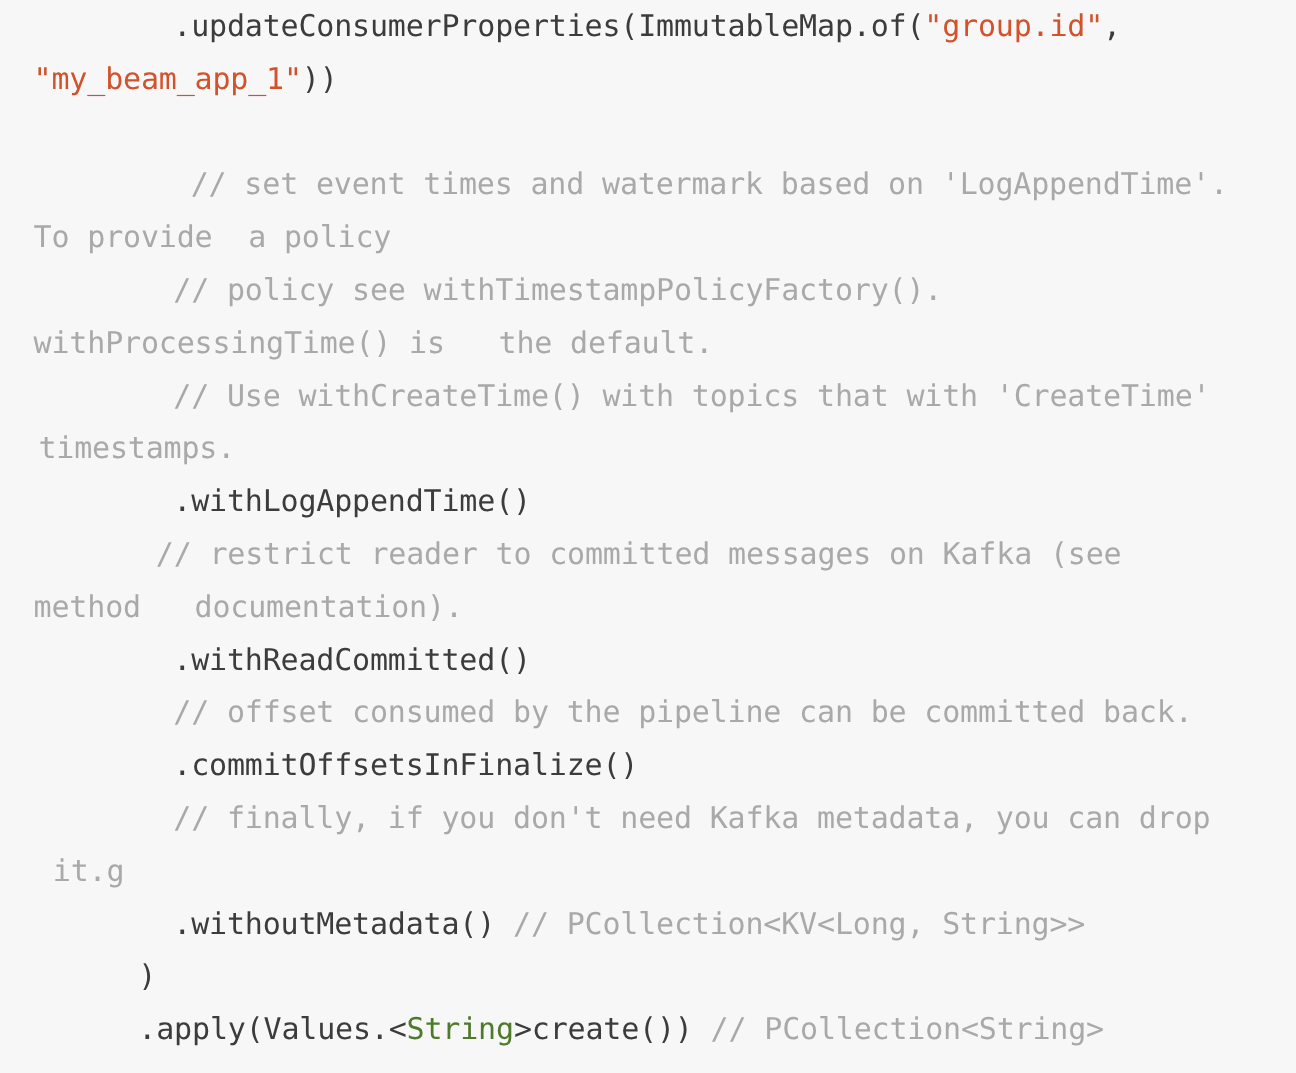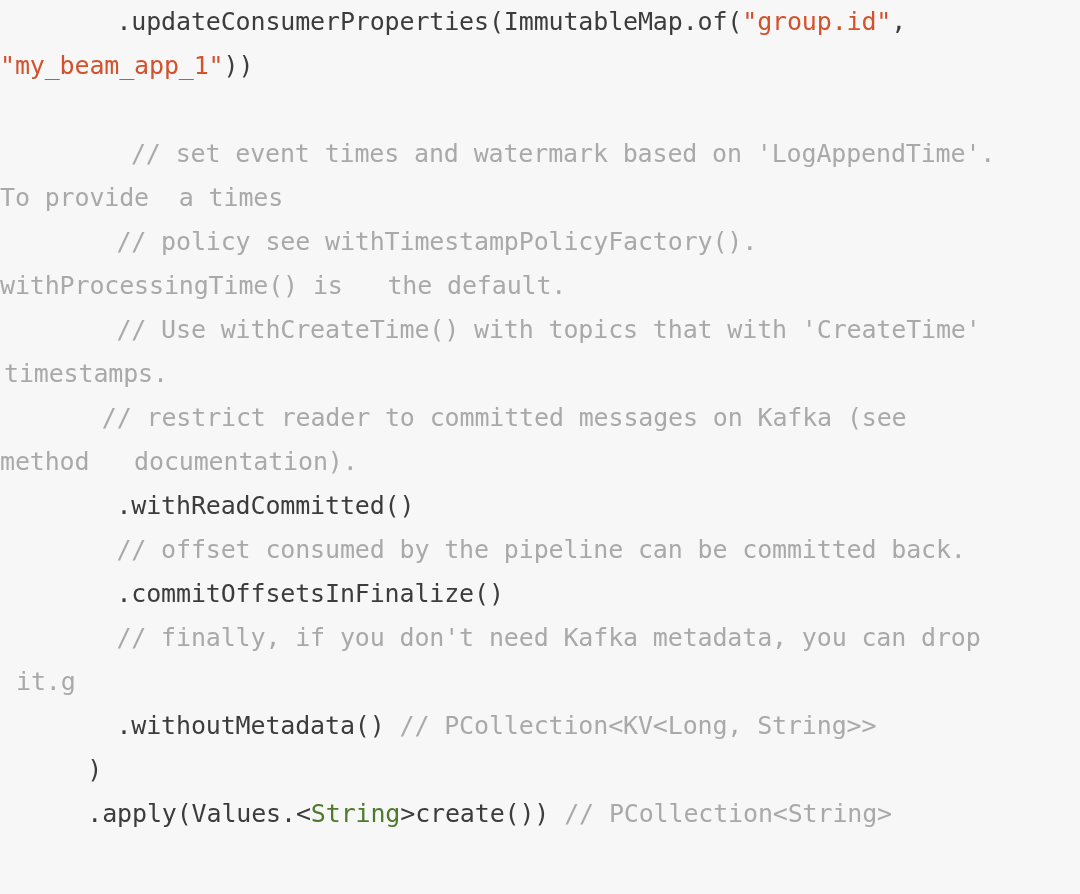--- a/index.html
+++ b/index.html
@@ -25,20 +25,21 @@
 
   .code-line {
     font-family: "DejaVu Sans Mono", "Liberation Mono", monospace;
     font-size: 25px;
     line-height: 44px;
     height: 44px;
     white-space: pre;
     letter-spacing: -0.15px;
     color: #3c3c3c;
     overflow: visible;
+    margin-left: 28px;
   }
 
   .code-line.blank {
     color: transparent;
   }
 
   
   .tok-plain   { color: #3c3c3c; }
   .tok-comment { color: #a9a9a9; }
   .tok-string  { color: #d2522c; }
@@ -54,25 +55,26 @@
 </style>
 </head>
 <body>
 
 <div id="code-block" style="background: rgb(247, 247, 247);">
   <div id="lines-container">
       <div class="code-line" style="padding-left: 116.4px;"><span class="tok-plain" style="color: rgb(60, 60, 60);">.updateConsumerProperties(ImmutableMap.of(</span><span class="tok-string" style="color: rgb(210, 82, 44);">"group.id"</span><span class="tok-plain" style="color: rgb(60, 60, 60);">,</span></div>
       <div class="code-line" style="padding-left: 0px;"><span class="tok-string" style="color: rgb(210, 82, 44);">"my_beam_app_1"</span><span class="tok-plain" style="color: rgb(60, 60, 60);">))</span></div>
       <div class="code-line blank" style="padding-left: 0px;">&nbsp;</div>
       <div class="code-line" style="padding-left: 130.95px;"><span class="tok-comment" style="color: rgb(169, 169, 169);">// set event times and watermark based on 'LogAppendTime'.</span></div>
-      <div class="code-line" style="padding-left: 0px;"><span class="tok-comment" style="color: rgb(169, 169, 169);">To provide  a times</span></div>
+      <div class="code-line" style="padding-left: 0px;"><span class="tok-comment" style="color: rgb(169, 169, 169);">To provide  a policy</span></div>
       <div class="code-line" style="padding-left: 116.4px;"><span class="tok-comment" style="color: rgb(169, 169, 169);">// policy see withTimestampPolicyFactory().</span></div>
       <div class="code-line" style="padding-left: 0px;"><span class="tok-comment" style="color: rgb(169, 169, 169);">withProcessingTime() is   the default.</span></div>
       <div class="code-line" style="padding-left: 116.4px;"><span class="tok-comment" style="color: rgb(169, 169, 169);">// Use withCreateTime() with topics that with 'CreateTime'</span></div>
       <div class="code-line" style="padding-left: 4px;"><span class="tok-comment" style="color: rgb(169, 169, 169);">timestamps.</span></div>
+      <div class="code-line" style="padding-left: 116.4px;"><span class="tok-plain" style="color: rgb(60, 60, 60);">.withLogAppendTime()</span></div>
       <div class="code-line" style="padding-left: 101.85px;"><span class="tok-comment" style="color: rgb(169, 169, 169);">// restrict reader to committed messages on Kafka (see</span></div>
       <div class="code-line" style="padding-left: 0px;"><span class="tok-comment" style="color: rgb(169, 169, 169);">method   documentation).</span></div>
       <div class="code-line" style="padding-left: 116.4px;"><span class="tok-plain" style="color: rgb(60, 60, 60);">.withReadCommitted()</span></div>
       <div class="code-line" style="padding-left: 116.4px;"><span class="tok-comment" style="color: rgb(169, 169, 169);">// offset consumed by the pipeline can be committed back.</span></div>
       <div class="code-line" style="padding-left: 116.4px;"><span class="tok-plain" style="color: rgb(60, 60, 60);">.commitOffsetsInFinalize()</span></div>
       <div class="code-line" style="padding-left: 116.4px;"><span class="tok-comment" style="color: rgb(169, 169, 169);">// finally, if you don't need Kafka metadata, you can drop</span></div>
       <div class="code-line" style="padding-left: 16px;"><span class="tok-comment" style="color: rgb(169, 169, 169);">it.g</span></div>
       <div class="code-line" style="padding-left: 116.4px;"><span class="tok-plain" style="color: rgb(60, 60, 60);">.withoutMetadata() </span><span class="tok-comment" style="color: rgb(169, 169, 169);">// PCollection&lt;KV&lt;Long, String&gt;&gt;</span></div>
       <div class="code-line" style="padding-left: 87.3px;"><span class="tok-plain" style="color: rgb(60, 60, 60);">)</span></div>
       <div class="code-line" style="padding-left: 87.3px;"><span class="tok-plain" style="color: rgb(60, 60, 60);">.apply(Values.</span><span class="tok-plain" style="color: rgb(60, 60, 60);">&lt;</span><span class="tok-type" style="color: rgb(78, 122, 44);">String</span><span class="tok-plain" style="color: rgb(60, 60, 60);">&gt;create()) </span><span class="tok-comment" style="color: rgb(169, 169, 169);">// PCollection&lt;String&gt;</span></div>

